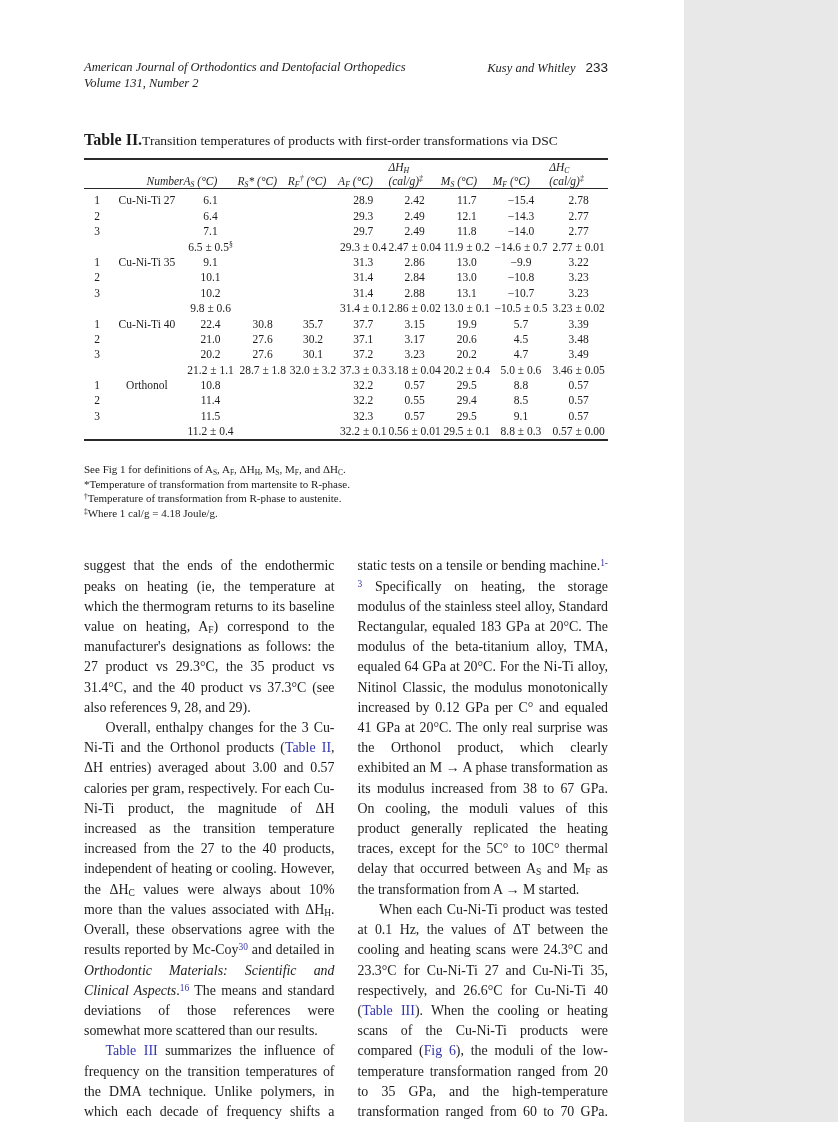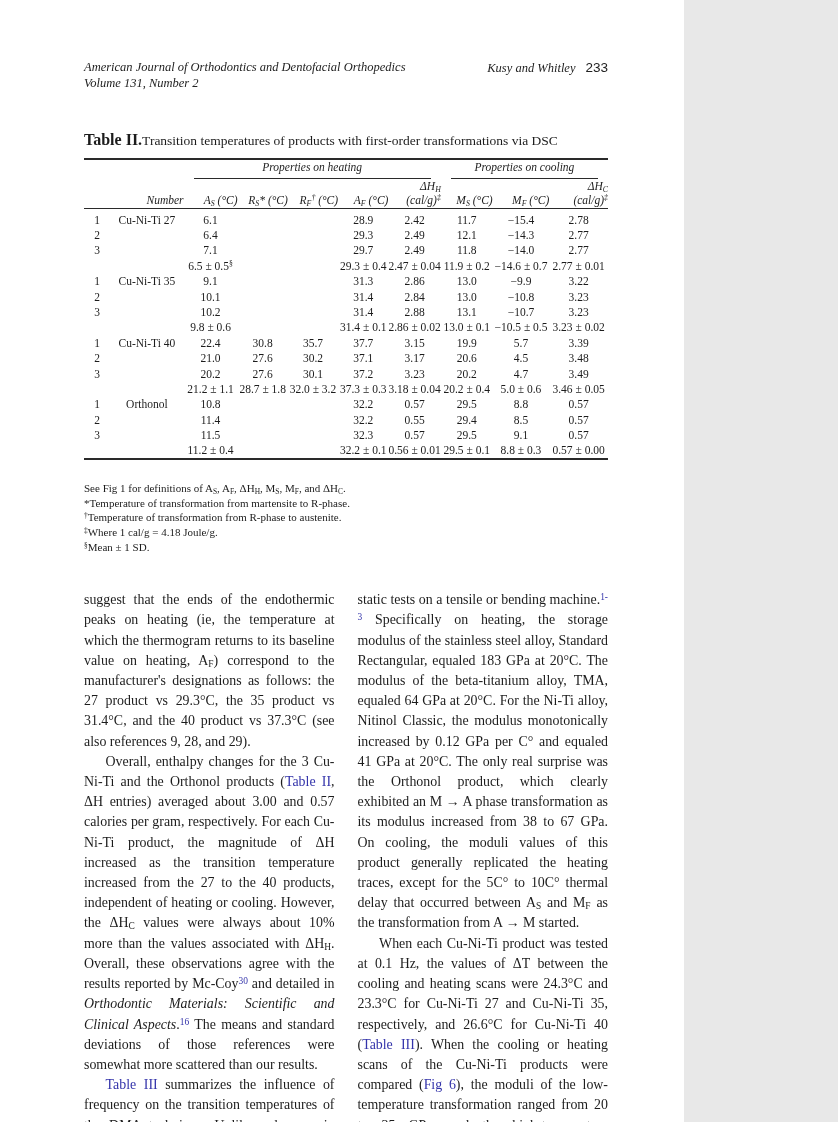--- a/index.html
+++ b/index.html
@@ -31,21 +31,21 @@
   .tbl-caption .cap-text { }
   
   table.dsc {
     width:100%; border-collapse:collapse; margin-top:9px;
     font-size:11.5px; line-height:14.2px;
     border-top:2.5px solid #2a2a2a; border-bottom:2px solid #2a2a2a;
   }
   table.dsc th { font-weight:normal; font-style:italic; padding:0; }
   .spanner-row th { padding-top:7px; }
   .spanner { border-bottom:1px solid #2a2a2a; padding-bottom:4px; margin:0 10px; text-align:center; }
-  .colhead-row th { vertical-align:bottom; border-bottom:1.4px solid #2a2a2a; padding:5px 0 4px 0; text-align:right; }
+  .colhead-row th { vertical-align:bottom; border-bottom:1.4px solid #2a2a2a; padding:5px 0 4px 0; text-align:left; }
   .colhead-row th.h-left { text-align:right; }
   table.dsc td { padding:0.6px 0; text-align:center; white-space:nowrap; }
   td.c0 { text-align:center; }
   td.c1 { text-align:left; }
   tbody tr:first-child td { padding-top:4px; }
   sub { font-size:68%; vertical-align:-0.25em; line-height:0; }
   sup { font-size:68%; vertical-align:0.45em; line-height:0; }
   
   .footnotes { margin-top:21px; font-size:11px; line-height:14.6px; }
   
@@ -81,29 +81,20 @@
       <col style="width:10.3%">
         <col style="width:9.6%">
         <col style="width:9.6%">
       <col style="width:9.6%">
         <col style="width:10%">
       <col style="width:9.9%">
         <col style="width:10.8%">
         <col style="width:11.2%">
     </colgroup>
     <thead>
-      <tr class="spanner-row">
-        <th colspan="2"></th>
-        <th colspan="5">
-            <div class="spanner">Properties on heating</div>
-          </th>
-        <th colspan="3">
-            <div class="spanner">Properties on cooling</div>
-          </th>
-      </tr>
       <tr class="colhead-row">
         <th colspan="2" class="h-left">Number</th>
         <th>A<sub>S</sub> (°C)</th>
         <th>R<sub>S</sub>* (°C)</th>
         <th>R<sub>F</sub><sup>†</sup> (°C)</th>
         <th>A<sub>F</sub> (°C)</th>
         <th>ΔH<sub>H</sub><br>(cal/g)<sup>‡</sup></th>
         <th>M<sub>S</sub> (°C)</th>
         <th>M<sub>F</sub> (°C)</th>
         <th>ΔH<sub>C</sub><br>(cal/g)<sup>‡</sup></th>
@@ -304,21 +295,20 @@
         </tr>
       </tbody>
   </table>
 
   <div class="footnotes">
 
   <div class="fn-line">See Fig 1 for definitions of A<sub>S</sub>, A<sub>F</sub>, ΔH<sub>H</sub>, M<sub>S</sub>, M<sub>F</sub>, and ΔH<sub>C</sub>.</div>
       <div class="fn-line">*Temperature of transformation from martensite to R-phase.</div>
       <div class="fn-line"><sup>†</sup>Temperature of transformation from R-phase to austenite.</div>
       <div class="fn-line"><sup>‡</sup>Where 1 cal/g = 4.18 Joule/g.</div>
-      <div class="fn-line"><sup>§</sup>Mean ± 1 SD.</div>
     </div>
 
   <div class="columns">
     <div class="col">
 
     <p>suggest that the ends of the endothermic peaks on heating (ie, the temperature at which the thermogram returns to its baseline value on heating, A<sub>F</sub>) correspond to the manufacturer's designations as follows: the 27 product vs 29.3°C, the 35 product vs 31.4°C, and the 40 product vs 37.3°C (see also references 9, 28, and 29).</p>
         <p class="indent">Overall, enthalpy changes for the 3 Cu-Ni-Ti and the Orthonol products (<span class="link">Table II</span>, ΔH entries) averaged about 3.00 and 0.57 calories per gram, respectively. For each Cu-Ni-Ti product, the magnitude of ΔH increased as the transition temperature increased from the 27 to the 40 products, independent of heating or cooling. However, the ΔH<sub>C</sub> values were always about 10% more than the values associated with ΔH<sub>H</sub>. Overall, these observations agree with the results reported by Mc-Coy<sup><span class="link">30</span></sup> and detailed in <i>Orthodontic Materials: Scientific and Clinical Aspects</i>.<sup><span class="link">16</span></sup> The means and standard deviations of those references were somewhat more scattered than our results.</p>
         <p class="indent"><span class="link">Table III</span> summarizes the influence of frequency on the transition temperatures of the DMA technique. Unlike polymers, in which each decade of frequency shifts a transition by about 7C°,<sup><span class="link">31</span></sup> here the differences were only about 1C°. Consequently, only the lowest frequency needs to be further investigated for these intermetallic Ni-Ti alloys, although the mean values are just as informative, also.</p>
         <p class="indent">The DMA results at 0.1 Hz (<span class="link">Fig 5</span>) corroborated</p>
       </div>

